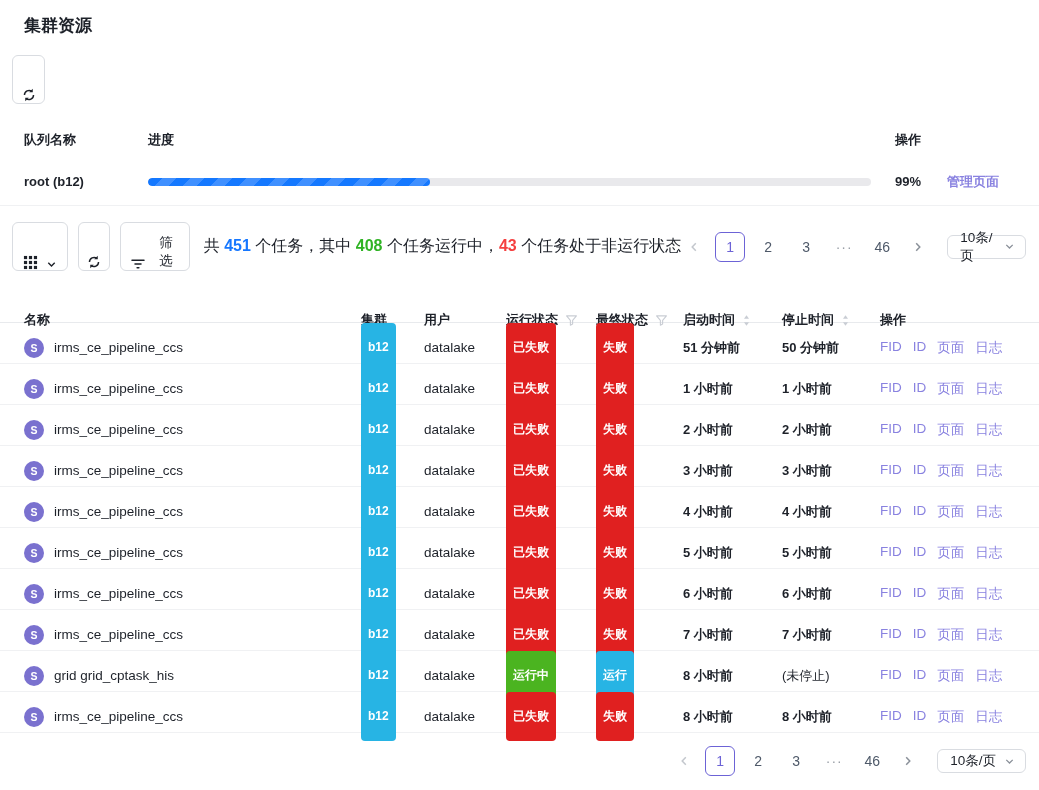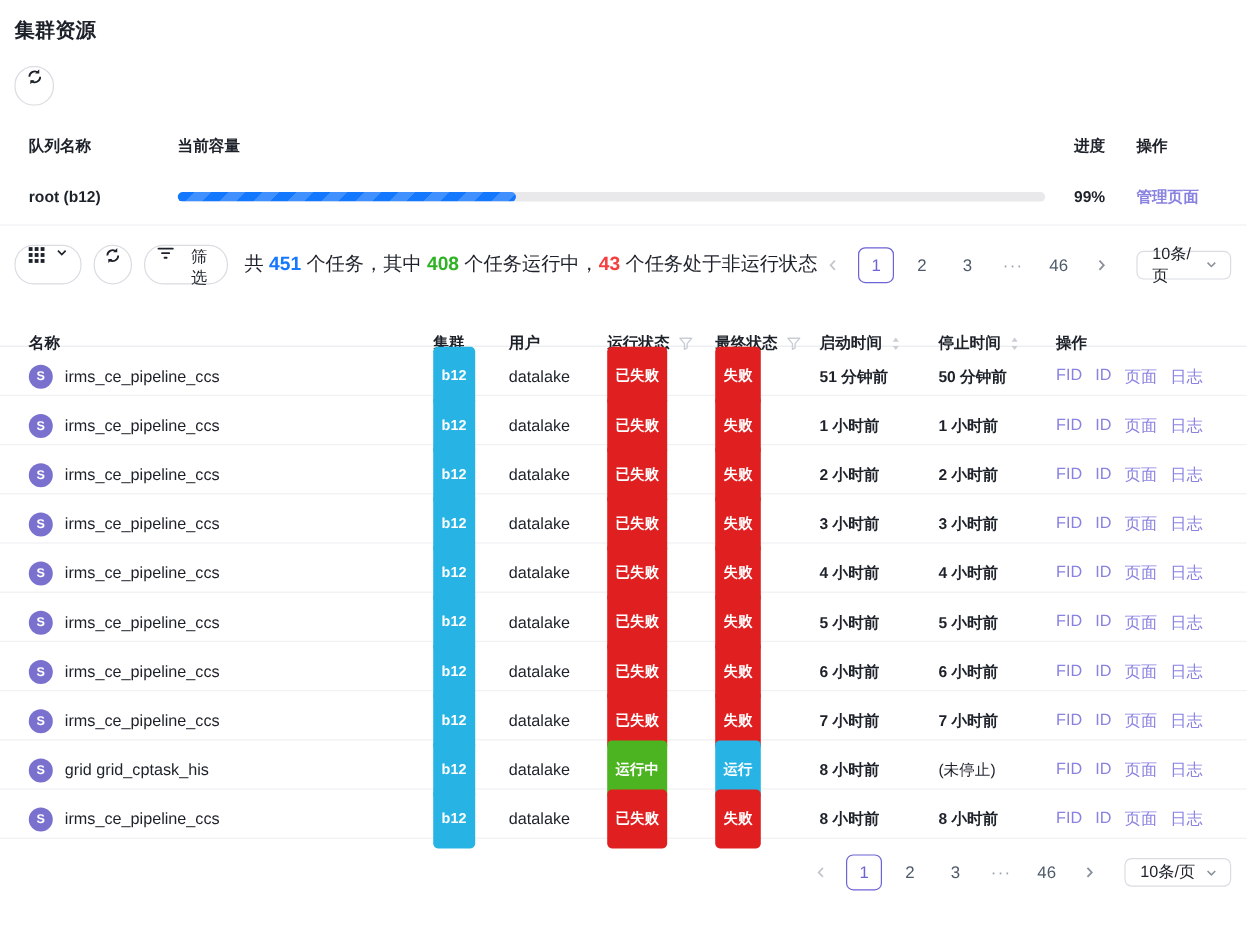--- a/index.html
+++ b/index.html
@@ -8,25 +8,25 @@
     --link:#8982e0; --accent:#6c63d6;
     --count-total:#1677ff; --count-running:#2fb324; --count-stopped:#f53f3f;
     --badge-red:#e02020; --badge-green:#4bb420; --badge-cyan:#27b4e4;
     --progress-fill:#1478ff; --progress-stripe:#4090ff; --track:#e9e9ec;
     --avatar:#7a71cf;
   }
   *{box-sizing:border-box;margin:0;padding:0;}
   html,body{width:1039px;height:790px;overflow:hidden;background:#fff;}
   body{font-family:"Liberation Sans","DejaVu Sans",sans-serif;color:var(--text);font-size:13px;}
   .page{width:1039px;padding-top:14px;}
-  h2.section-title{font-size:17px;font-weight:700;color:var(--text);margin-left:12px;}
-
-  
-  .btn{display:inline-flex;align-items:flex-start;justify-content:center;gap:8px;
-       height:33px;border:1px solid var(--border);border-radius:16px;background:#fff;
+  h2.section-title{font-size:17px;font-weight:700;color:var(--text);margin-left:24px;}
+
+  
+  .btn{display:inline-flex;align-items:flex-end;justify-content:center;gap:8px;
+       height:49px;border:1px solid var(--border);border-radius:6px;background:#fff;
        color:var(--text);font-size:13.5px;cursor:pointer;padding:0 10px;}
   .icon-btn{width:33px;padding:0;}
   svg{display:block;}
 
   
   .res-refresh{margin:18px 0 0 12px;}
   .rtable{margin-top:16px;}
   .rhead,.rrow{display:grid;grid-template-columns:124px 1fr 52px 84px;align-items:center;
                padding-left:24px;padding-right:8px;font-weight:bold;}
   .rhead{height:36px;font-weight:600;font-size:13px;}
@@ -98,21 +98,20 @@
         <path d="M17.6 2.6v5.2h-5.2z" stroke="none"></path>
         <path d="M18.8 12a6.8 6.8 0 0 1-11.2 5.2" fill="none" stroke-width="2.2"></path>
         <path d="M6.4 21.4v-5.2h5.2z" stroke="none"></path>
       </svg>
     </span>
   </button>
 
   <div class="rtable">
     <div class="rhead">
       <div>队列名称</div>
-      <div>当前容量</div>
       <div>进度</div>
       <div>操作</div>
     </div>
     <div class="rrow">
       <div>root (b12)</div>
       <div class="progress-wrap">
         <div class="progress-track">
           <div class="progress-fill" style="width: 39%;"></div>
         </div>
       </div>

